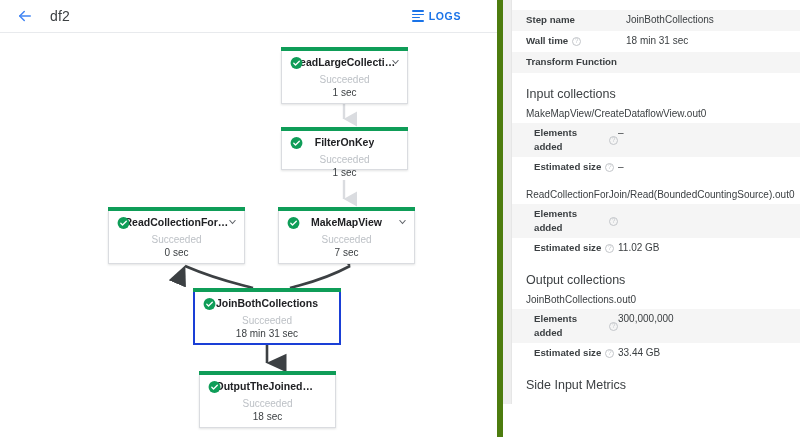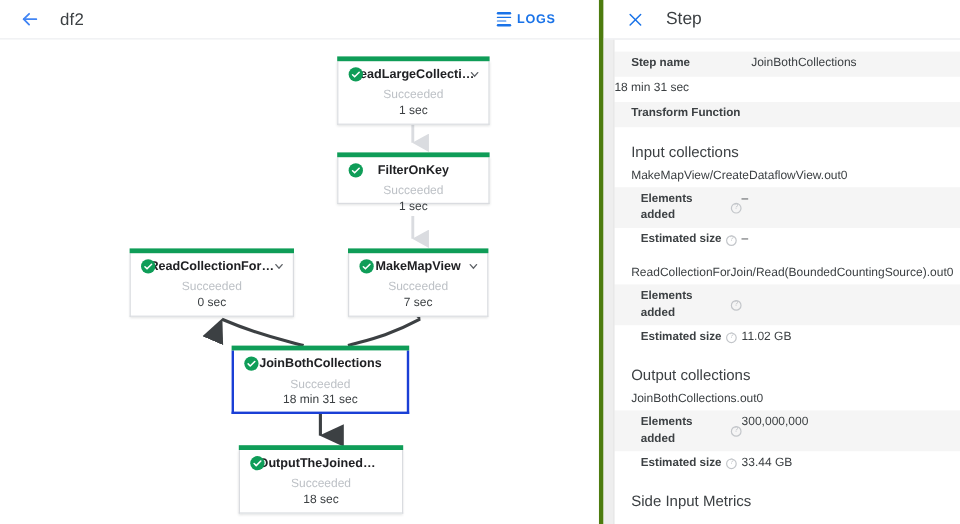--- a/index.html
+++ b/index.html
@@ -9,21 +9,21 @@
     background: #ffffff;
     overflow: hidden;
   }
   .app { position: relative; width: 800px; height: 437px; display: flex; }
 
   
   .left-pane {
     position: relative;
     width: 503px; height: 437px;
     background: #ffffff;
-    border-right: 4px solid #4d7c0f;
+    border-right: 6px solid #4d7c0f;
     overflow: hidden;
   }
   .topbar {
     height: 33px; width: 100%;
     display: flex; align-items: center;
     border-bottom: 1px solid #e8eaed;
     background: #fff;
     position: relative;
   }
   .back-arrow {
@@ -256,21 +256,21 @@
           <span class="chevron">
             <svg width="9" height="9" viewBox="0 0 24 24" fill="none" stroke="#5f6368" stroke-width="3" stroke-linecap="round">
                 <polyline points="5 8 12 16 19 8"></polyline>
               </svg>
           </span>
         </div>
         <div class="node-status">Succeeded</div>
         <div class="node-time">0 sec</div>
       </div>
 
-      <div class="node" style="left:290px; top:178px; width:117px; height:53px;">
+      <div class="node" style="left:278px; top:178px; width:137px; height:53px;">
         <div class="topbar-accent"></div>
         <div class="node-row1">
           <span class="status-icon">
             <svg width="13" height="13" viewBox="0 0 24 24">
                 <circle cx="12" cy="12" r="11" fill="#0f9d58"></circle>
                 <path d="M7 12.5l3.2 3.2L17.2 8.7" fill="none" stroke="#fff" stroke-width="2.4" stroke-linecap="round" stroke-linejoin="round"></path>
               </svg>
           </span>
           <span class="node-name">MakeMapView</span>
           <span class="chevron">
@@ -310,40 +310,35 @@
           <span class="node-name">OutputTheJoinedCollec…</span>
         </div>
         <div class="node-status">Succeeded</div>
         <div class="node-time">18 sec</div>
       </div>
 
     </div>
   </div>
 
   <div class="right-pane">
-    <div class="panel-head">
-      <div class="close-x">
-        <svg width="15" height="15" viewBox="0 0 24 24" fill="none" stroke="#1a73e8" stroke-width="2" stroke-linecap="round">
-          <line x1="5" y1="5" x2="19" y2="19"></line>
-            <line x1="19" y1="5" x2="5" y2="19"></line>
-        </svg>
-      </div>
-      <div class="panel-title">Step</div>
-    </div>
 
     <div class="panel-body">
       <div class="scroll-strip"></div>
       <div class="panel-content">
 
         <div>
           <div class="kv-row shaded">
             <div class="kv-key">Step name</div>
             <div class="kv-val">JoinBothCollections</div>
           </div>
           <div class="kv-row">
+            <div class="kv-key">
+              <span>Wall time</span>
+              <span class="help-icon">?</span>
+            </div>
             <div class="kv-val">18 min 31 sec</div>
           </div>
           <div class="kv-row shaded">
             <div class="kv-key">Transform Function</div>
           </div>
         </div>
 
         <div class="section-title">Input collections</div>
 
         <div>

